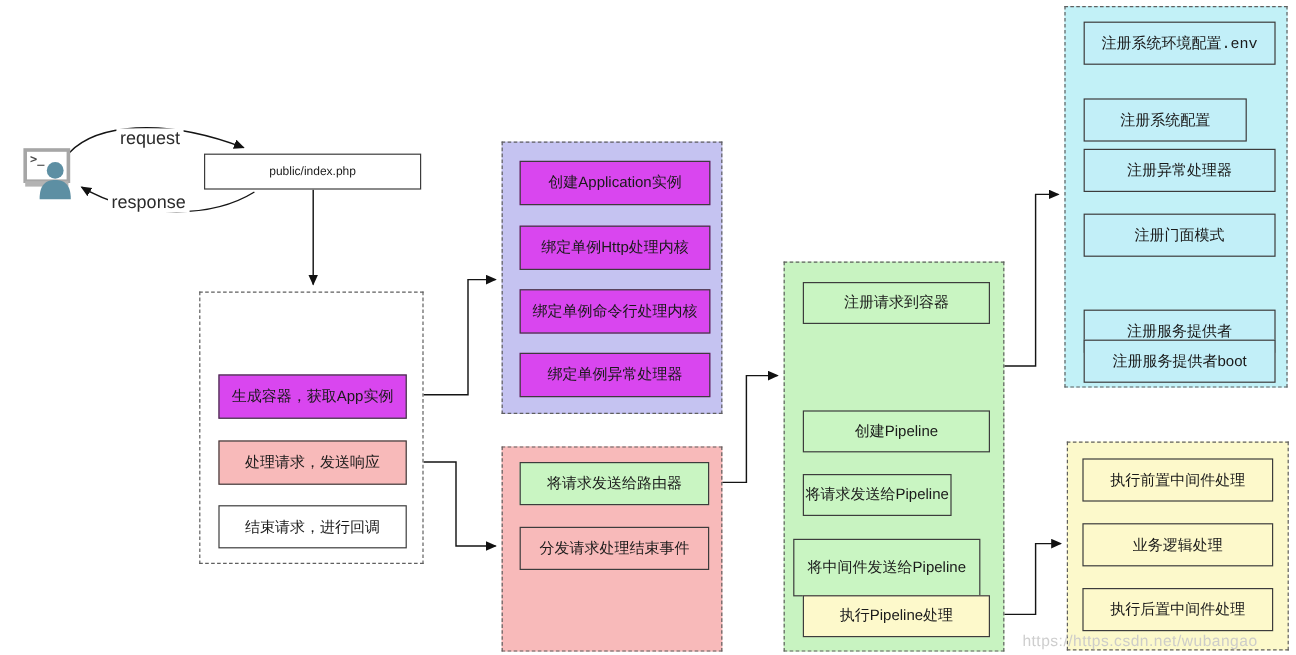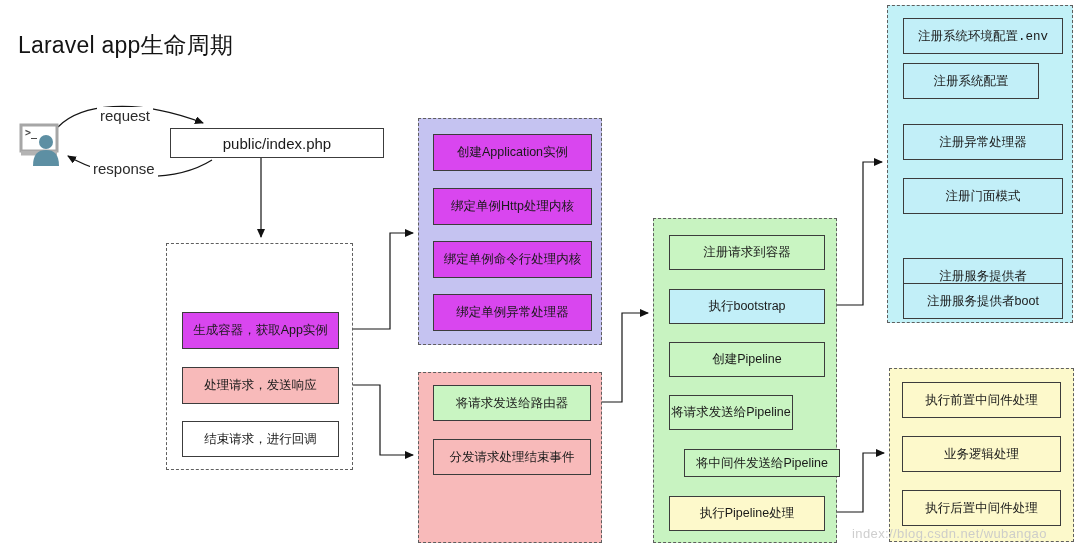--- a/index.html
+++ b/index.html
@@ -16,32 +16,31 @@
   .g-pink{background:#f8baba;}
   .g-green{background:#c8f3c1;}
   .g-cyan{background:#c2f1f7;}
   .g-yellow{background:#fcf9cb;}
   .fill-white{background:#ffffff;}
   .fill-purple{background:#d946ef;}
   .fill-pink{background:#f8baba;}
   .fill-green{background:#c9f5c2;}
   .fill-cyan{background:#c2eff8;}
   .fill-yellow{background:#fdf9cb;}
-  .entry{left:170px;top:128px;width:214px;height:30px;font-size:15px;}
+  .entry{left:170px;top:128px;width:181px;height:30px;font-size:10px;}
   .edge-label{position:absolute;font-size:15px;color:#2b2b2b;background:#fff;padding:0 3px;}
   .client-icon{position:absolute;left:16px;top:120px;width:52px;height:50px;}
   .watermark{position:absolute;left:852px;top:526px;font-size:13px;color:#c9c9c9;
              letter-spacing:0.4px;opacity:0.9;}
 </style>
 </head>
 <body>
 
 <div class="canvas">
 
-  <h1 class="title">Laravel app生命周期</h1>
 
   <svg class="connectors" viewBox="0 0 1080 546" xmlns="http://www.w3.org/2000/svg">
     <defs>
       <marker id="ah" markerWidth="10" markerHeight="9" refX="8" refY="4" orient="auto" markerUnits="userSpaceOnUse">
         <path d="M0,0 L9,4 L0,8 z" fill="#111"></path>
       </marker>
     </defs>
     <g stroke="#141414" stroke-width="1.2" fill="none">
 
       <path d="M58,127 C80,104 135,97 203,123" marker-end="url(#ah)"></path>
@@ -117,37 +116,36 @@
     <div class="node fill-purple" style="left:14px;top:175px;width:159px;height:37px;">绑定单例异常处理器</div>
   </div>
 
   <div class="group g-pink" style="left:418px;top:372px;width:184px;height:171px;">
     <div class="node fill-green" style="left:14px;top:12px;width:158px;height:36px;">将请求发送给路由器</div>
     <div class="node fill-pink" style="left:14px;top:66px;width:158px;height:36px;">分发请求处理结束事件</div>
   </div>
 
   <div class="group g-green" style="left:653px;top:218px;width:184px;height:325px;">
     <div class="node fill-green" style="left:15px;top:16px;width:156px;height:35px;">注册请求到容器</div>
-    <div class="node fill-cyan" style="left:15px;top:70px;width:156px;height:35px;">执行bootstrap</div>
     <div class="node fill-green" style="left:15px;top:123px;width:156px;height:35px;">创建Pipeline</div>
     <div class="node fill-green" style="left:15px;top:176px;width:124px;height:35px;">将请求发送给Pipeline</div>
-    <div class="node fill-green" style="left:30px;top:230px;width:156px;height:28px;">将中间件发送给Pipeline</div>
+    <div class="node fill-green" style="left:7px;top:230px;width:156px;height:48px;">将中间件发送给Pipeline</div>
     <div class="node fill-yellow" style="left:15px;top:277px;width:156px;height:35px;">执行Pipeline处理</div>
   </div>
 
   <div class="group g-cyan" style="left:887px;top:5px;width:186px;height:318px;">
     <div class="node fill-cyan" style="left:15px;top:12px;width:160px;height:36px;font-family:Liberation Mono, monospace;">注册系统环境配置.env</div>
-    <div class="node fill-cyan" style="left:15px;top:57px;width:136px;height:36px;text-align:center;">注册系统配置</div>
+    <div class="node fill-cyan" style="left:15px;top:76px;width:136px;height:36px;text-align:center;">注册系统配置</div>
     <div class="node fill-cyan" style="left:15px;top:118px;width:160px;height:36px;">注册异常处理器</div>
     <div class="node fill-cyan" style="left:15px;top:172px;width:160px;height:36px;">注册门面模式</div>
     <div class="node fill-cyan" style="left:15px;top:225px;width:160px;height:36px;margin-top:27px;">注册服务提供者</div>
     <div class="node fill-cyan" style="left:15px;top:277px;width:160px;height:36px;">注册服务提供者boot</div>
   </div>
 
   <div class="group g-yellow" style="left:889px;top:368px;width:185px;height:174px;">
     <div class="node fill-yellow" style="left:12px;top:13px;width:159px;height:36px;">执行前置中间件处理</div>
     <div class="node fill-yellow" style="left:12px;top:67px;width:159px;height:36px;">业务逻辑处理</div>
     <div class="node fill-yellow" style="left:12px;top:121px;width:159px;height:36px;">执行后置中间件处理</div>
   </div>
 
-  <div class="watermark">index://blog.csdn.net/wubangao</div>
+  <div class="watermark">https://https.csdn.net/wubangao</div>
 
 </div>
 
 </body></html>

